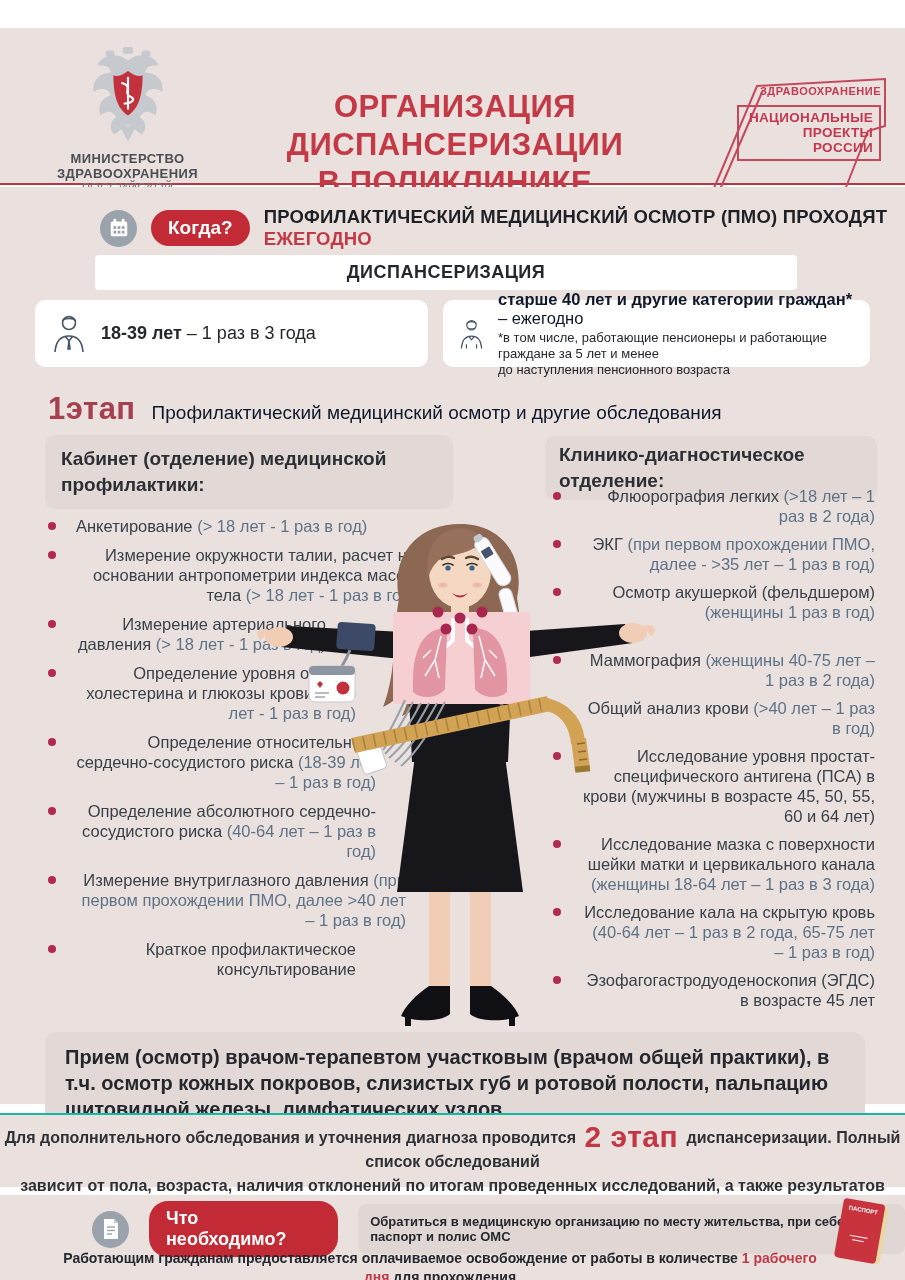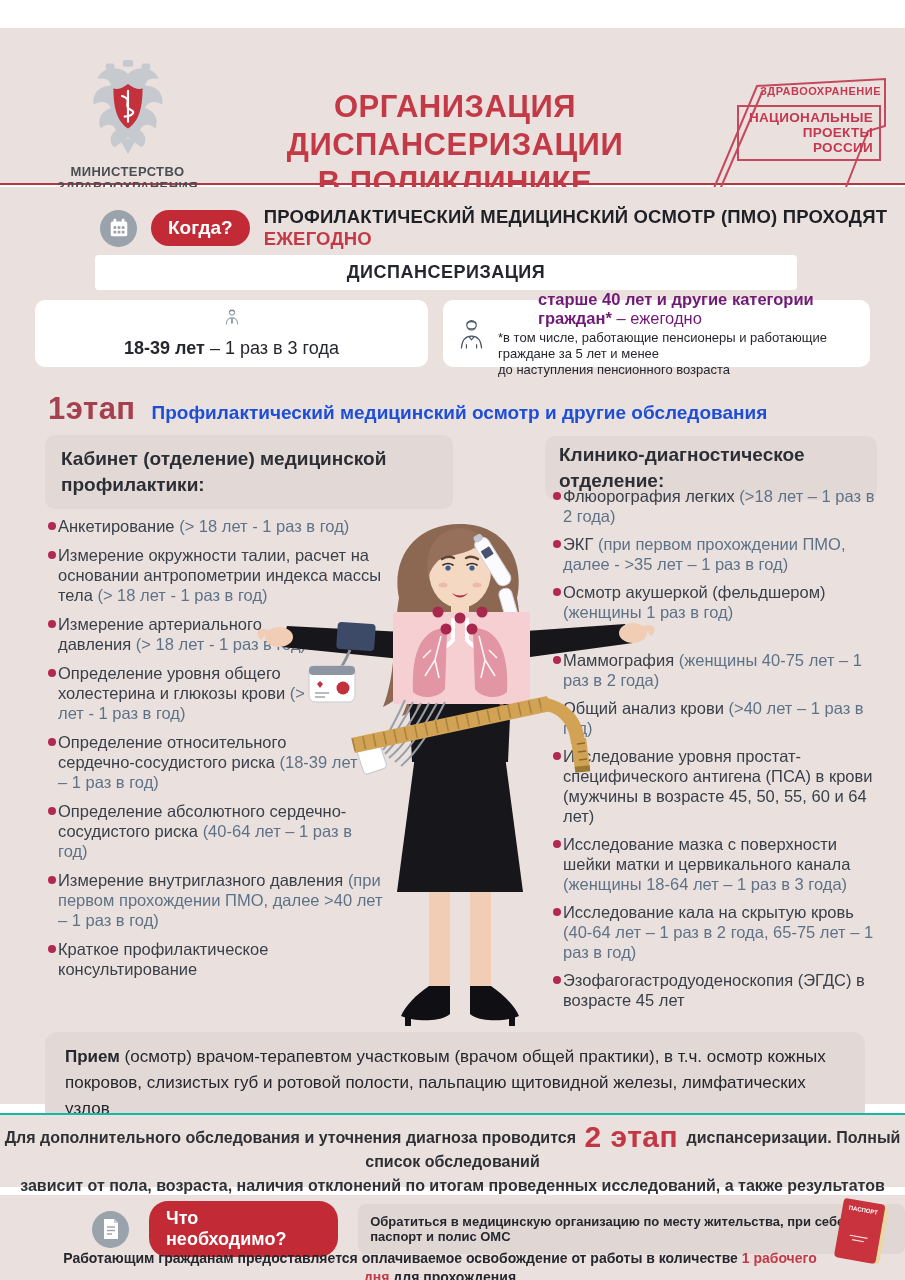--- a/index.html
+++ b/index.html
@@ -2,21 +2,21 @@
 <html><head>
 <meta charset="utf-8">
 <style>
   * { margin:0; padding:0; box-sizing:border-box; }
   body { font-family:"Liberation Sans", sans-serif; background:#fff; }
   .page { position:relative; width:905px; height:1280px; background:#ffffff; overflow:hidden; }
   .pink-bg { position:absolute; left:0; width:100%; background:#eae1df; }
 
   
   .band-header { top:28px; height:157px; border-bottom:2px solid #b23844; }
-  .emblem-wrap { position:absolute; left:55px; top:32px; width:145px; text-align:center; }
+  .emblem-wrap { position:absolute; left:55px; top:19px; width:145px; text-align:center; }
   .ministry-name { margin-top:4px; line-height:15px; }
   .ministry-name .l1 { font-size:13px; font-weight:bold; color:#4a4d52; letter-spacing:.4px; }
   .ministry-name .l2 { font-size:12.5px; color:#73767c; letter-spacing:.3px; }
   .page-title { position:absolute; left:255px; top:60px; width:400px; text-align:center;
     color:#c33a46; font-weight:bold; font-size:31px; line-height:38px; letter-spacing:.5px; }
   .natproj { position:absolute; left:693px; top:40px; width:200px; height:140px; }
   .natproj .t-top { position:absolute; right:12px; top:17px; font-size:11px; font-weight:bold; color:#c43a50; letter-spacing:.5px; }
   .natproj .t-box { position:absolute; right:12px; top:37px; border:2px solid #c4495c; padding:3px 6px 4px 10px; text-align:right;
     color:#c4374e; font-weight:bold; font-size:13.5px; line-height:15px; letter-spacing:.3px; }
 
@@ -25,47 +25,47 @@
 
   .when-row { position:absolute; left:100px; top:19px; display:flex; align-items:center; gap:14px; }
   .badge { background:#c22b36; color:#fff; font-weight:bold; border-radius:19px; padding:7px 17px; font-size:19px; }
   .when-text { font-size:18.5px; font-weight:bold; color:#1f2026; letter-spacing:.2px; }
   .when-text .hl { color:#c33a46; }
   .disp-bar { position:absolute; left:95px; top:68px; width:702px; height:35px; background:#fff; border-radius:4px;
     display:flex; align-items:center; justify-content:center; font-weight:bold; font-size:18px; color:#26272e; letter-spacing:.5px; }
 
   .cards-row { position:absolute; left:35px; top:113px; width:835px; display:flex; gap:15px; }
   .age-card { background:#fff; border-radius:10px; height:67px; display:flex; align-items:center; padding:8px 14px; gap:12px; }
-  .age-card.c1 { width:393px;flex-direction:column; }
+  .age-card.c1 { width:393px; }
   .age-card.c2 { width:427px; }
   .age-line { font-size:18px; color:#26272e; }
   .age-line b { font-size:18px; }
   .age-note { font-size:13px; color:#26272e; line-height:16px; margin-top:2px; }
-  .age-head { font-size:16.5px; color:#701a75;margin-left:40px; }
+  .age-head { font-size:16.5px; color:#0f172a; }
 
   .stage1-title { position:absolute; left:48px; top:204px; display:flex; align-items:baseline; gap:16px; }
   .stage1-title .num { color:#a5414e; font-weight:bold; font-size:31px; letter-spacing:.5px; }
-  .stage1-title .sub { color:#1d4ed8; font-weight:bold; font-size:19px;text-align:right; }
+  .stage1-title .sub { color:#0f172a; font-weight:normal; font-size:19px;text-align:right; }
 
   .col-head { position:absolute; background:#e2d8d5; border-radius:10px; color:#2c2e35; font-weight:bold; font-size:19px; line-height:26px; padding:11px 16px; }
   .col-head.left { left:45px; top:248px; width:408px; }
   .col-head.right { left:545px; top:249px; width:332px; padding:6px 14px; }
 
   .checklist { position:absolute; }
   .checklist.left { left:48px; top:329px; width:368px; }
   .checklist.right { left:553px; top:299px; width:322px; }
-  .li { display:flex; gap:2px; margin-bottom:9px; }
+  .li { display:flex; gap:20px; margin-bottom:9px;text-align:right; }
   .checklist.right .li { margin-bottom:8px; }
   .li.gap { margin-top:28px; }
   .dot { flex:0 0 auto; width:8px; height:8px; border-radius:50%; background:#b12851; margin-top:6px; }
   .li-text { font-size:16.5px; line-height:20px; color:#3a4049; }
   .freq { color:#5e7287; }
 
   .reception { position:absolute; left:45px; top:845px; width:820px; background:#e2d8d5; border-radius:12px;
-    padding:12px 20px; font-size:17px; line-height:26px; color:#26272e; }
+    padding:12px 20px; font-size:20px; line-height:26px; color:#26272e;font-weight:bold; }
 
   
   .band-stage2 { top:1113px; height:74px; border-top:2px solid #14b8a6; }
   .stage2-text { position:absolute; left:0; top:10px; width:100%; text-align:center; color:#2e3036; font-weight:bold; font-size:16px; line-height:24px; }
   .stage2-text .big { color:#c23743; font-size:30px; font-weight:bold; vertical-align:-4px; letter-spacing:.5px; padding:0 4px; }
 
   
   .band-bottom { top:1195px; height:85px; }
   .bottom-row { position:absolute; left:92px; top:6px; display:flex; align-items:center; gap:20px; }
   .need-box { background:#e0d7d5; border-radius:8px; padding:10px 12px; font-size:13px; font-weight:bold; color:#26272e; width:555px; }

